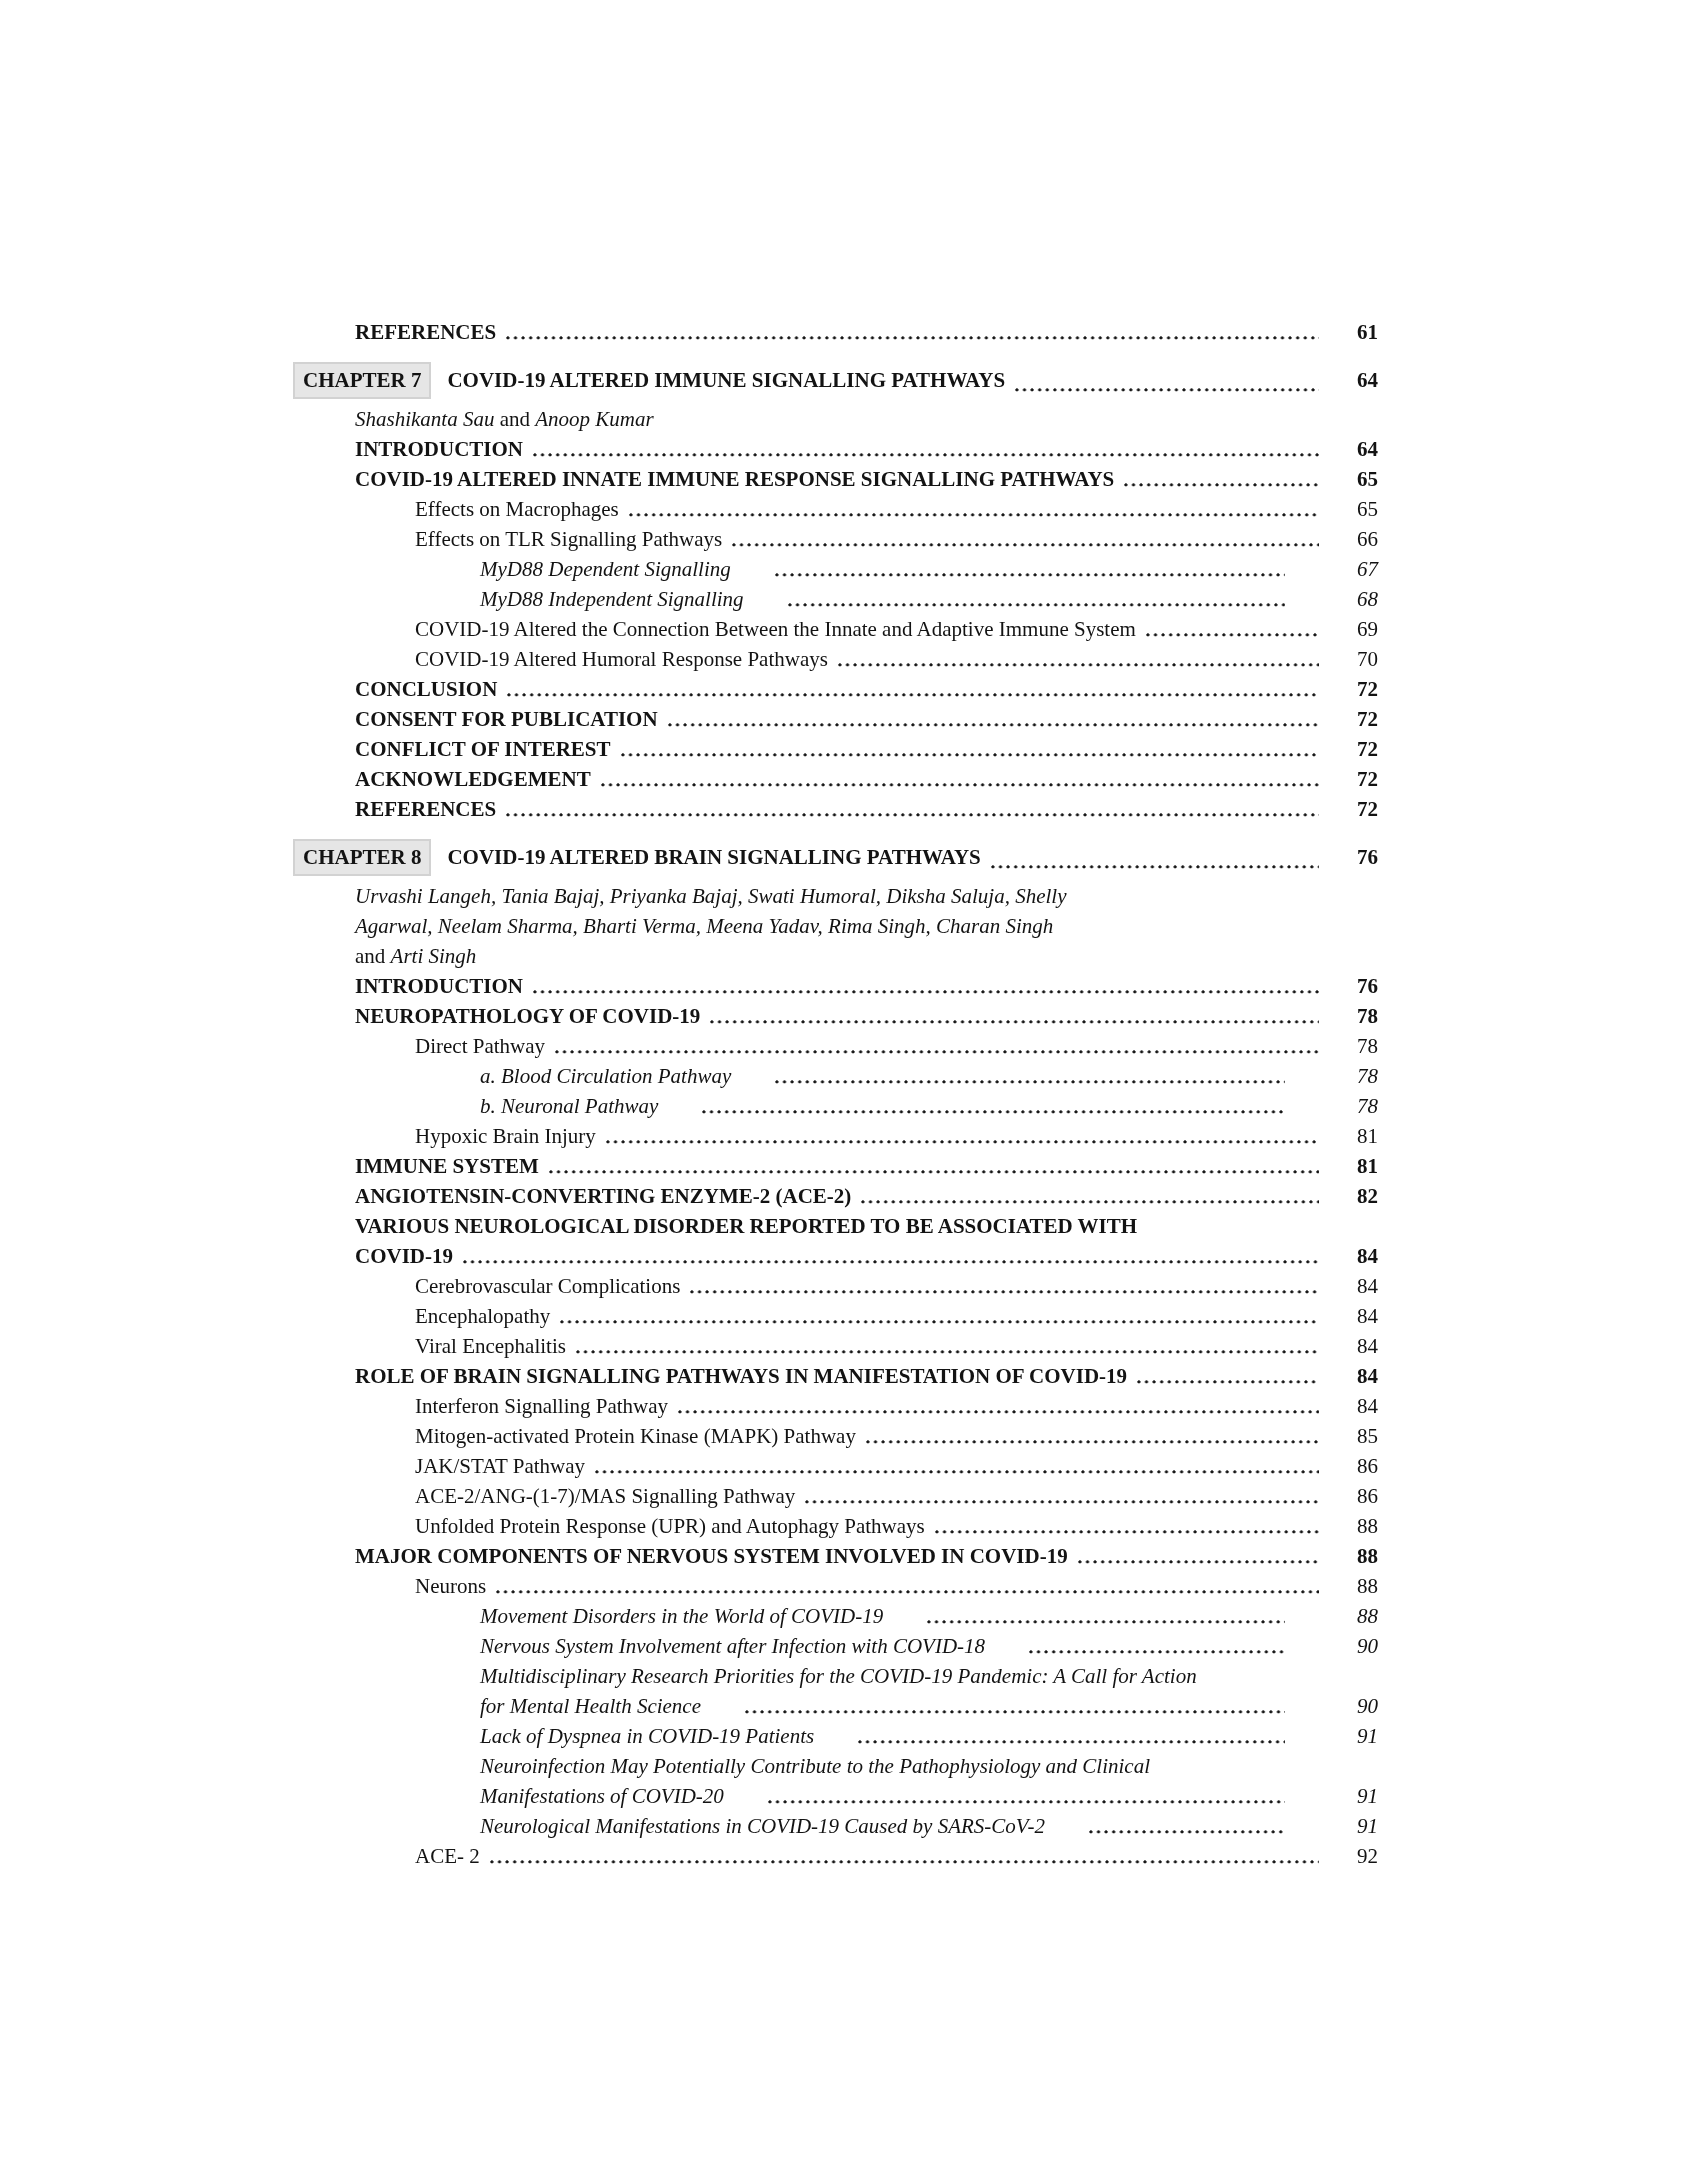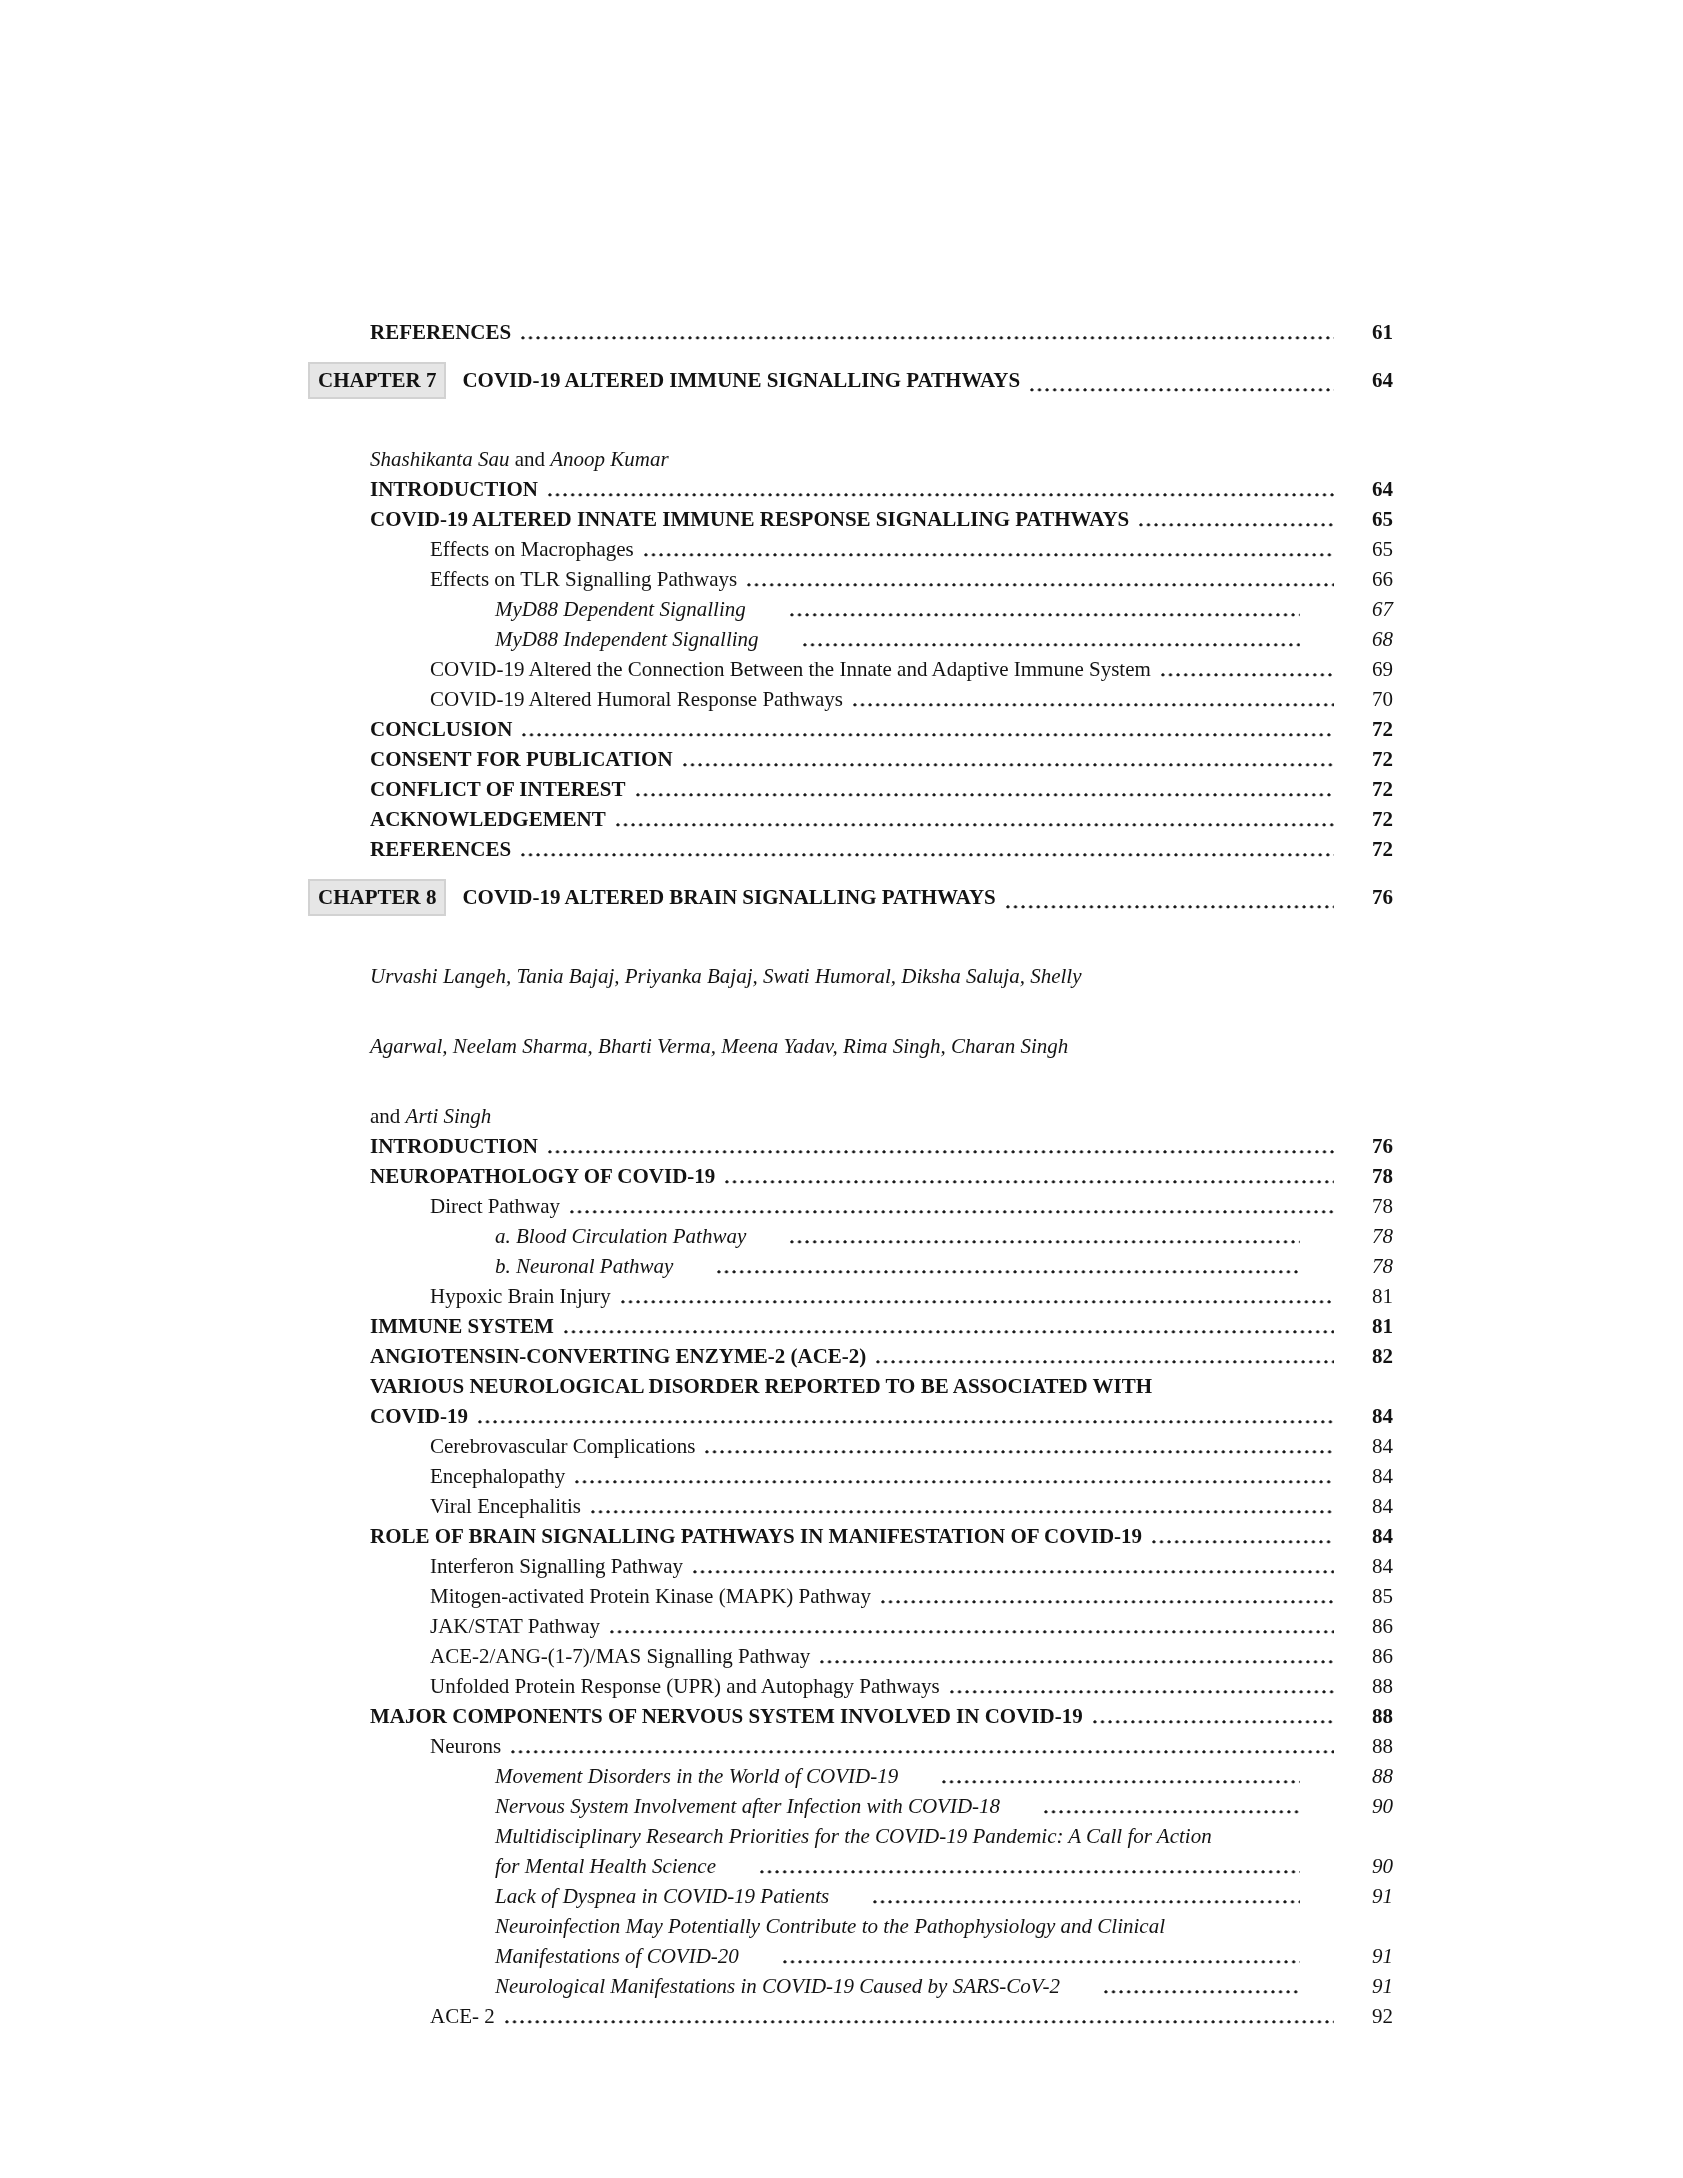--- a/index.html
+++ b/index.html
@@ -7,21 +7,21 @@
     position: relative;
     width: 1683px;
     height: 2178px;
     background: var(--page-bg, #ffffff);
     font-family: "Liberation Serif", "DejaVu Serif", serif;
     color: var(--text, #131313);
     overflow: hidden;
   }
   .toc {
     position: absolute;
-    left: 370px;
+    left: 355px;
     top: 317px;
     width: 1023px;
   }
   .row {
     display: flex;
     align-items: baseline;
     font-size: 21px;
     line-height: 30px;
     white-space: pre;
   }
@@ -40,21 +40,21 @@
     background-repeat: repeat-x;
   }
   .chapter { margin: 15px 0 5px -62px; font-weight: bold; }
   .chlabel {
     background: var(--box-bg, #e6e6e6);
     border: 2px solid var(--box-border, #d2d2d2);
     padding: 1px 8px 2px;
     margin-right: 16px;
     flex: 0 0 auto;
   }
-  .authors .it { font-style: italic; margin-top: 40px; }
+  .authors .it { font-style: italic; }
   .authors .rm { font-style: normal; }
 </style>
 </head>
 <body>
 
 <div class="page">
   <div class="toc" id="toc">
       <div class="row lvl0">
     <span class="txt">REFERENCES</span>
     <span class="leader"></span>

